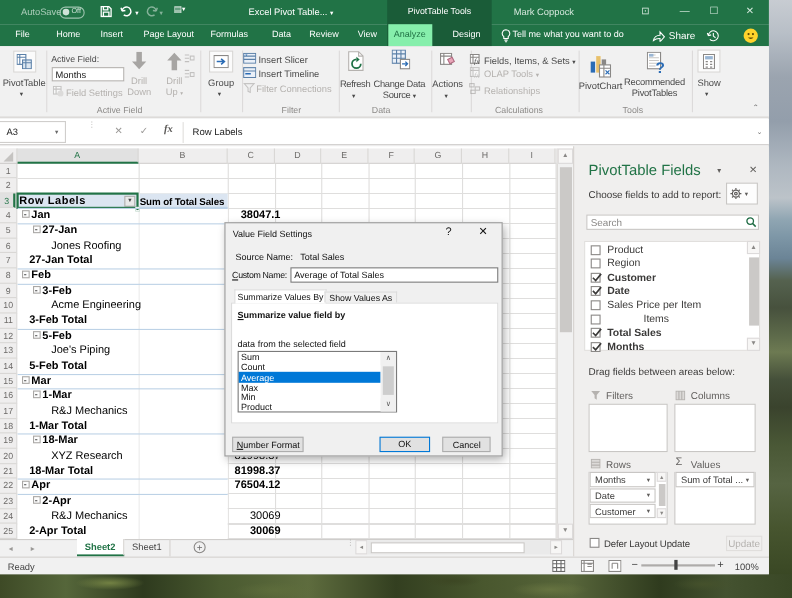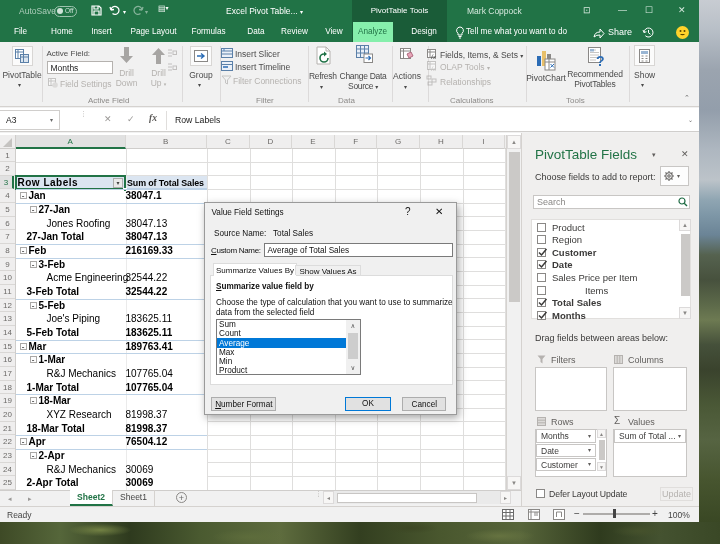--- a/index.html
+++ b/index.html
@@ -40,21 +40,21 @@
 #colhead { left:0; top:135px; width:506px; height:13.5px; background:#efeeee; border-bottom:1px solid #cfcdcb; }
 .ch { position:absolute; top:135px; height:13.5px; font-size:8px; color:#6c6a68; text-align:center; line-height:13.5px; border-right:1px solid #d9d7d5; }
 #rowgut { left:0; top:148.5px; width:16px; height:341px; background:#efeeee; border-right:1px solid #cfcdcb; }
 .rn { position:absolute; width:15px; text-align:center; font-size:8px; color:#6c6a68; border-bottom:1px solid #d9d7d5; }
 #cells { left:16px; top:148.5px; width:490px; height:341px; background:#fff; }
 .gridlines { position:absolute; left:0; top:0; width:490px; height:341px;
   background-image:repeating-linear-gradient(180deg, transparent 0px, transparent 12.66px, #dfdedd 12.66px, #dfdedd 13.66px); }
 .vline { position:absolute; top:0; width:1px; height:341px; background:#dfdedd; }
 .cell { position:absolute; height:13.66px; font-size:10px; line-height:13.3px; color:#000; white-space:nowrap; }
 .b { font-weight:bold; }
-.num { text-align:left; }
+.num { text-align:right;margin-left:48px; }
 .exp { display:inline-block; width:7px; height:7px; border:1px solid #aaa8a6; background:#fdfdfd; color:#555; font-size:8px; line-height:5px; text-align:center; vertical-align:1px; margin-right:2px; }
 
 #vscroll { left:506px; top:135px; width:15px; height:355px; background:#f1f1f1; border-left:1px solid #d5d2cf; }
 
 #tabbar { left:0; top:489.5px; width:521px; height:16.5px; background:#f1f1f1; border-top:1px solid #cfcdcb; }
 
 #statusbar { left:0; top:506px; width:699px; height:16px; background:#f1f1f1; border-top:1px solid #d5d2cf; }
 
 #panel { left:521px; top:133px; width:178px; height:373px; background:#f0efee; border-left:1px solid #d5d2cf; }
 .cb { position:absolute; width:9px; height:9px; border:1px solid #8a8886; background:#fff; }
@@ -517,21 +517,20 @@
   <div class="dtxt" style="left:200px;top:4px;font-size:10px;">?</div>
   <div class="dtxt" style="left:230px;top:4px;font-size:10px;">✕</div>
   <div class="dtxt" style="left:9px;top:26px;">Source Name:&nbsp;&nbsp; Total Sales</div>
   <div class="dtxt" style="left:6px;top:42.5px;font-size:8px;letter-spacing:-0.3px;"><u>C</u>ustom Name:</div>
   <div class="abs" style="left:59px;top:40px;width:189px;height:13.5px;background:#fff;border:1px solid #7a7a7a;"></div>
   <div class="dtxt" style="left:62.5px;top:42.5px;">Average of Total Sales</div>
   <div class="abs" style="left:5px;top:71.9px;width:242.5px;height:110.6px;background:#fff;border:1px solid #dcdcdc;"></div>
   <div class="abs" style="left:8px;top:60px;width:84px;height:13px;background:#fff;border:1px solid #dcdcdc;border-bottom:none;font-size:8px;text-align:center;line-height:13px;color:#111;white-space:nowrap;">Summarize Values By</div>
   <div class="abs" style="left:90px;top:61.5px;width:66px;height:10.5px;background:#f0f0f0;border:1px solid #dcdcdc;border-bottom:none;font-size:8px;text-align:center;line-height:11px;color:#111;white-space:nowrap;">Show Values As</div>
   <div class="dtxt b" style="left:11px;top:79px;"><u>S</u>ummarize value field by</div>
-  <div class="dtxt" style="left:11px;top:94.5px;">Choose the type of calculation that you want to use to summarize</div>
   <div class="dtxt" style="left:11px;top:105px;">data from the selected field</div>
   <div class="abs" style="left:11px;top:116px;width:144.5px;height:55.5px;background:#fff;border:1px solid #7a7a7a;overflow:hidden;"></div>
   <div class="dtxt" style="left:14px;top:117px;">Sum</div>
   <div class="dtxt" style="left:14px;top:126.3px;text-align:center;">Count</div>
   <div class="abs" style="left:12px;top:135.3px;width:129px;height:9.4px;background:#0078d7;"></div>
   <div class="dtxt" style="left:14px;top:135.5px;color:#fff;">Average</div>
   <div class="dtxt" style="left:14px;top:144.9px;">Max</div>
   <div class="dtxt" style="left:14px;top:154.2px;">Min</div>
   <div class="dtxt" style="left:14px;top:163.2px;">Product</div>
   <div class="abs" style="left:141px;top:116.5px;width:14px;height:54.5px;background:#f0f0f0;"></div>

